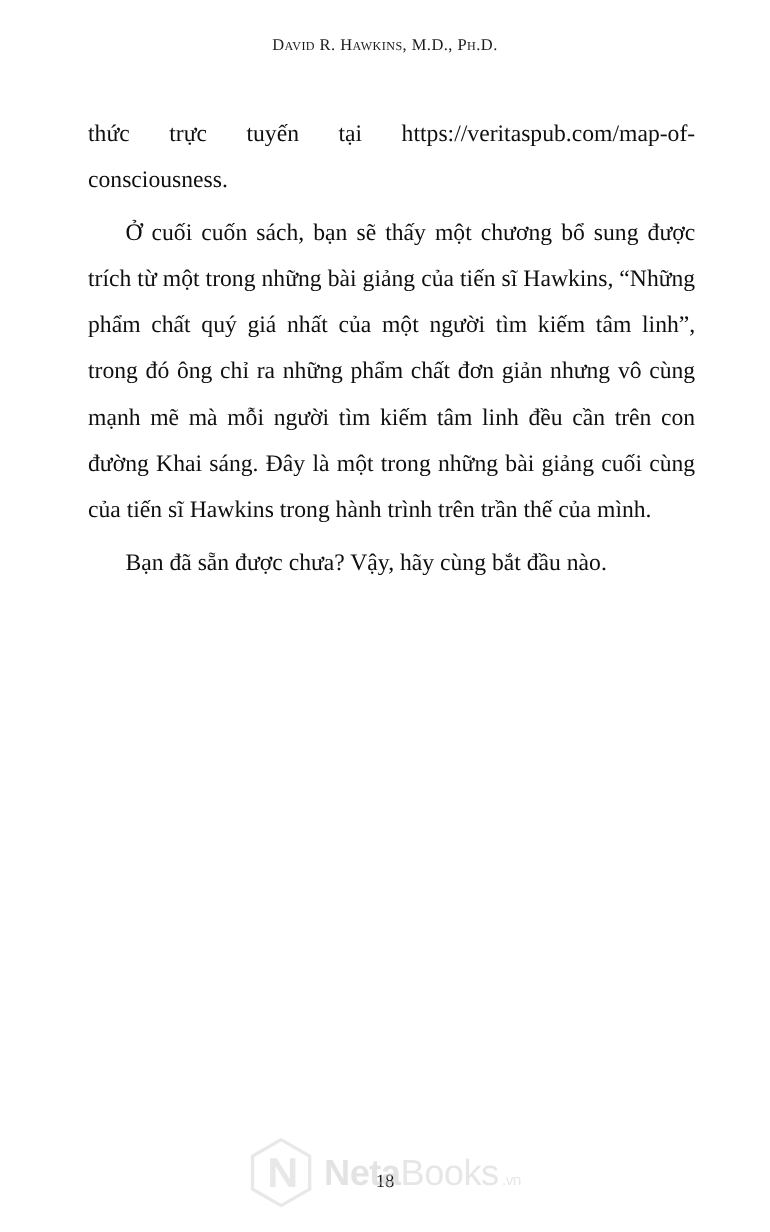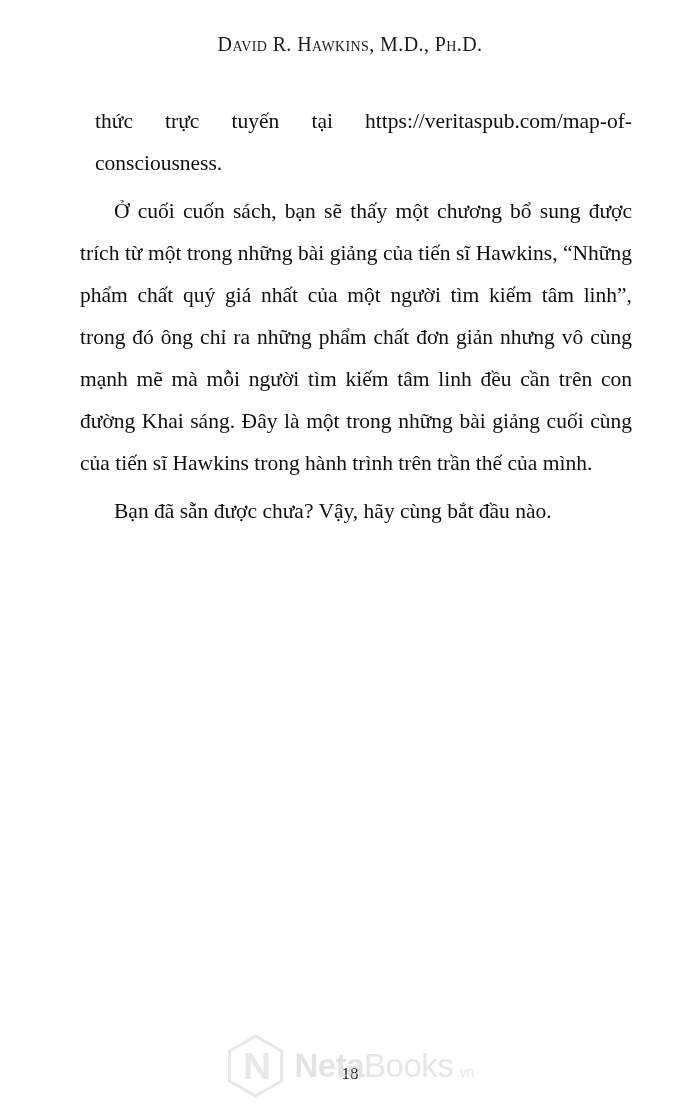--- a/index.html
+++ b/index.html
@@ -20,42 +20,41 @@
     inset: 0;
     padding: 0;
   }
   .running-head {
     position: absolute;
     top: 33px;
     left: 0;
     right: 0;
     text-align: center;
     font-family: "Liberation Serif", serif;
-    font-size: 20px;
+    font-size: 15px;
     letter-spacing: 0.4px;
     color: #1a1a1a;
     font-variant: small-caps;
   }
   .body-text {
     position: absolute;
     top: 100px;
     left: 80px;
     width: 552px;
     font-size: 21.5px;
     line-height: 42px;
     text-align: justify;
     text-justify: inter-word;
     color: #0f0f0f;
   }
   .body-text p {
     margin: 0 0 6px 0;
   }
   .body-text p.first {
     text-indent: 0;
-    margin-left: 15px;
   }
   .body-text p.indent {
     text-indent: 34px;
   }
   .page-number {
     position: absolute;
     bottom: 36px;
     left: 0;
     right: 0;
     text-align: center;

